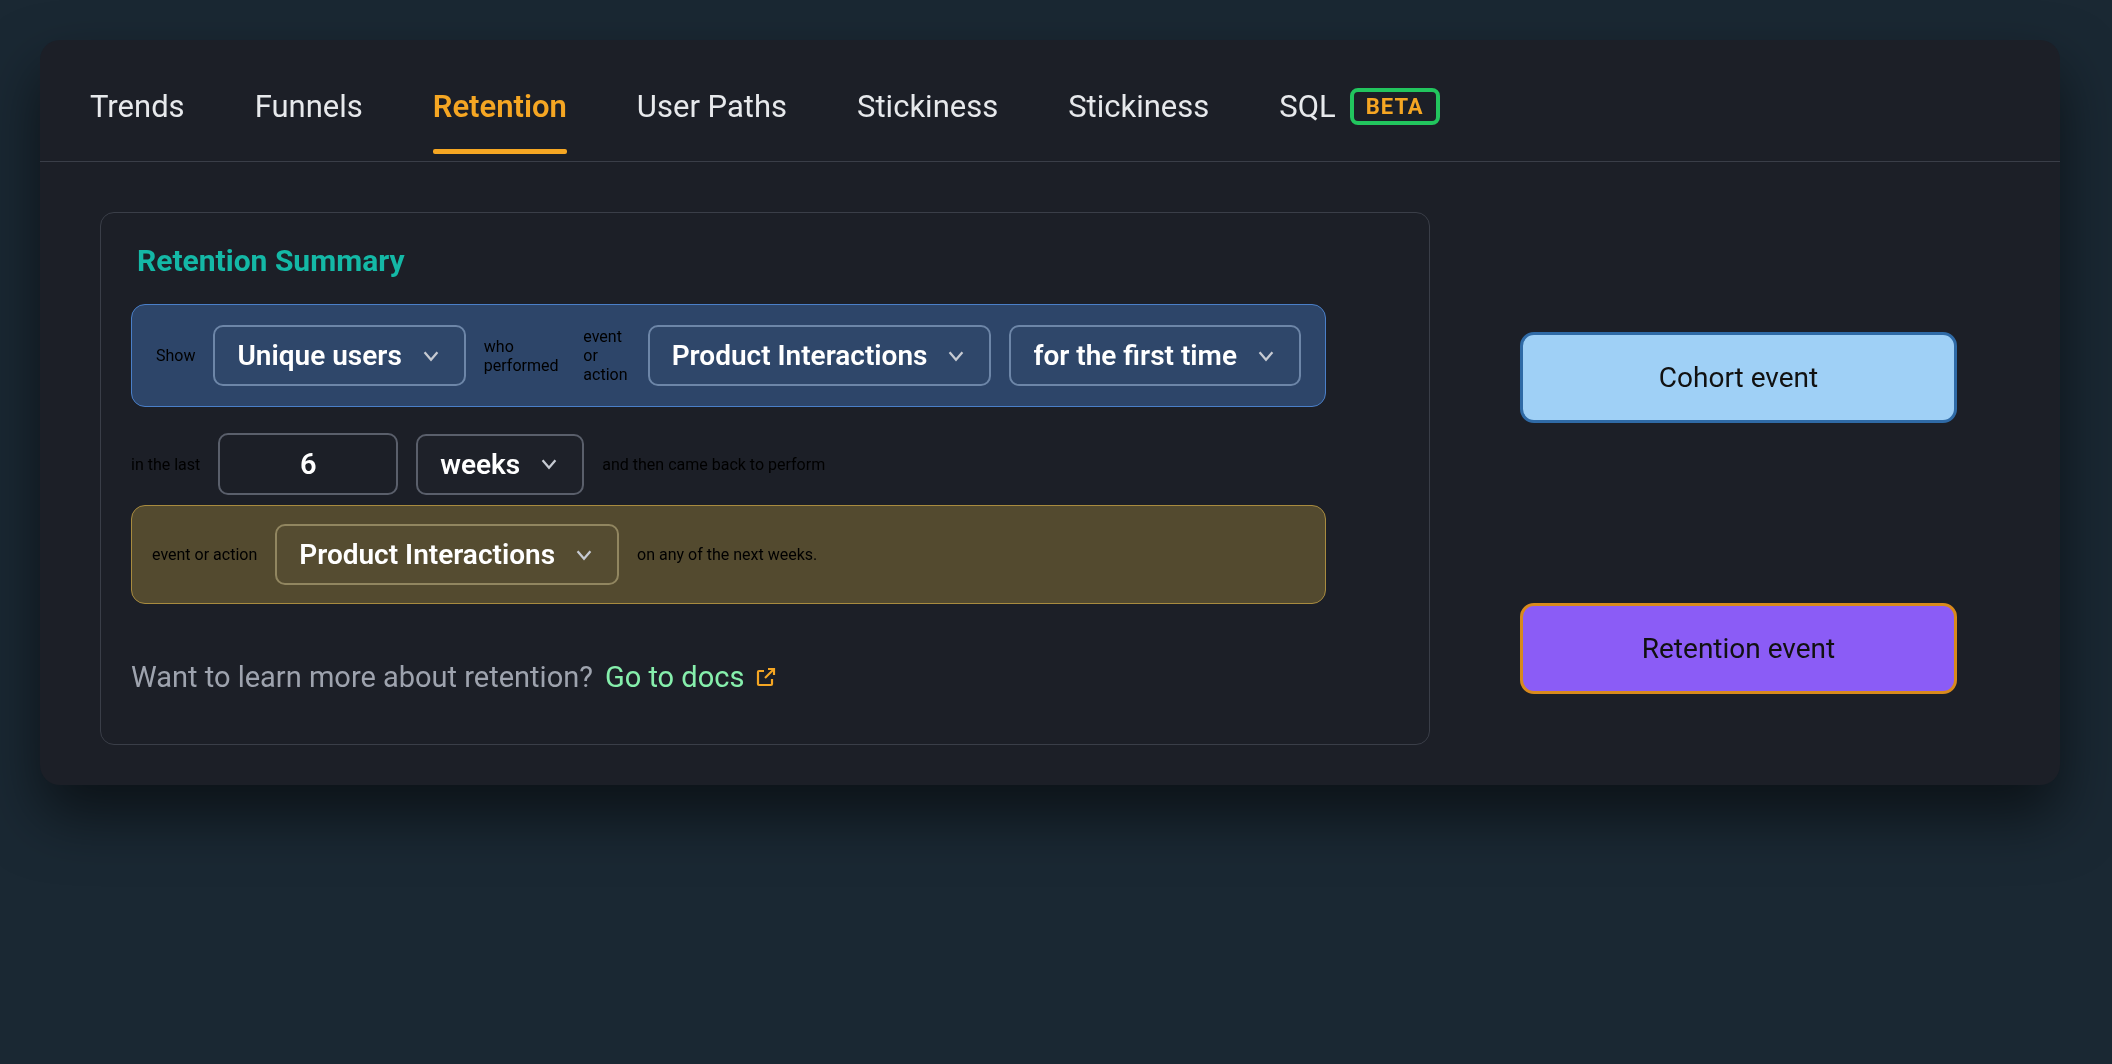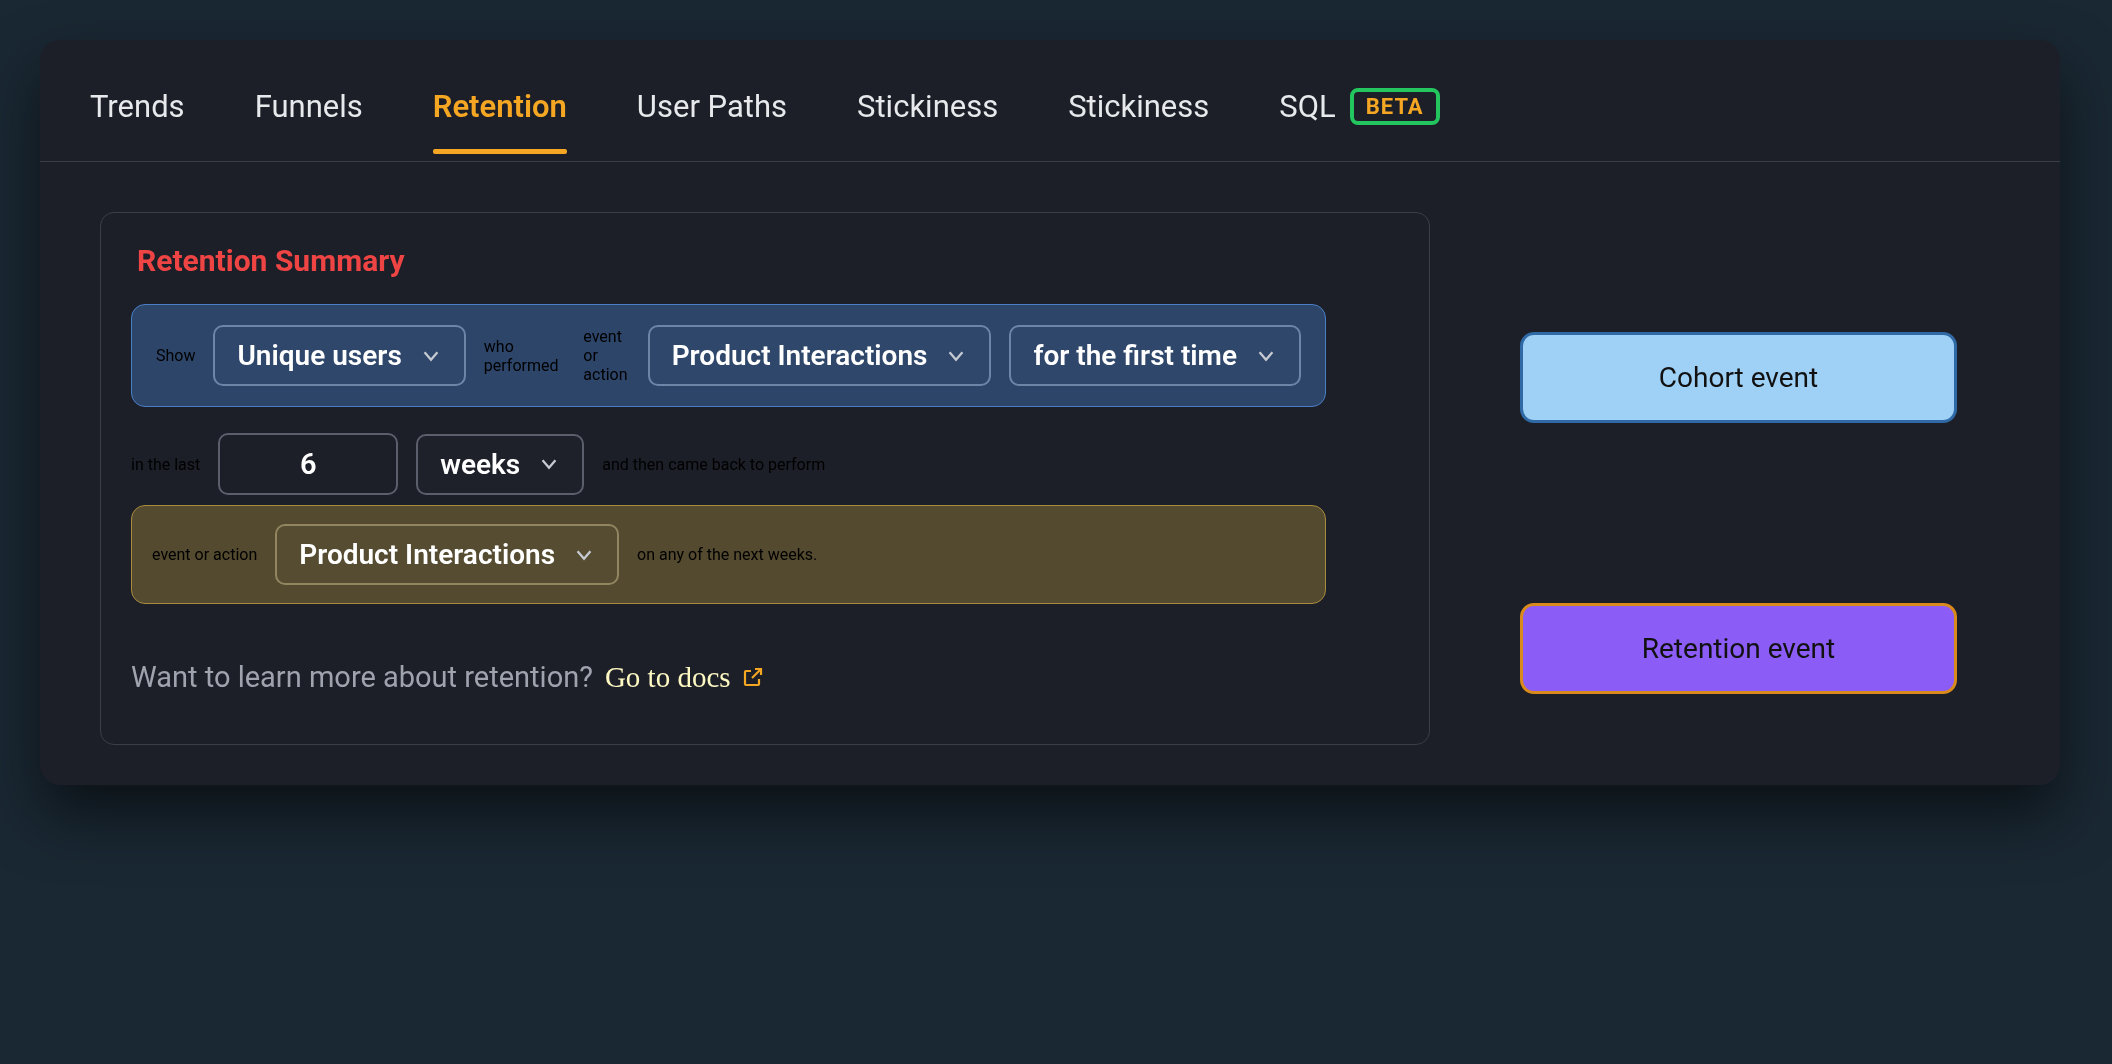--- a/index.html
+++ b/index.html
@@ -66,21 +66,21 @@
   }
 
   .panel {
     border:1px solid #3a3e48;
     border-radius:14px;
     padding: 30px 30px 50px 30px;
     flex: 0 0 1330px;
     width:1330px;
   }
   .panel-title {
-    color:#ef4444;
+    color:#14b8a6;
     font-size:30px;
     font-weight:700;
     margin-bottom:26px;
     padding-left:6px;
   }
 
   .hl-blue {
     background: rgba(60,100,160,0.55);
     border:1px solid #4a7fc8;
     border-radius:14px;
@@ -141,26 +141,25 @@
 
   .docs-row {
     margin-top:56px;
     font-size:29px;
     color:#9ea3ae;
     display:flex;
     align-items:center;
     gap:12px;
   }
   .docs-link {
-    color:#fef9c3;
+    color:#86efac;
     display:flex;
     align-items:center;
     gap:10px;
     cursor:pointer;
-    font-family:Liberation Serif, serif;
   }
   .ext-icon { width:24px; height:24px; }
   .ext-icon svg { width:24px; height:24px; display:block; }
   .ext-icon svg * { stroke:#f5a623; stroke-width:2.2; fill:none; }
 
   
   .side-labels {
     display:flex;
     flex-direction:column;
     gap:180px;

